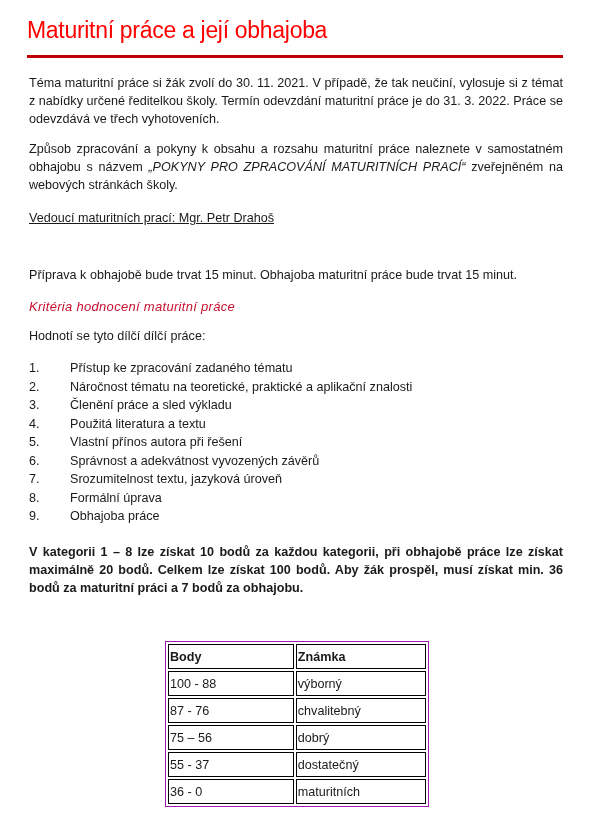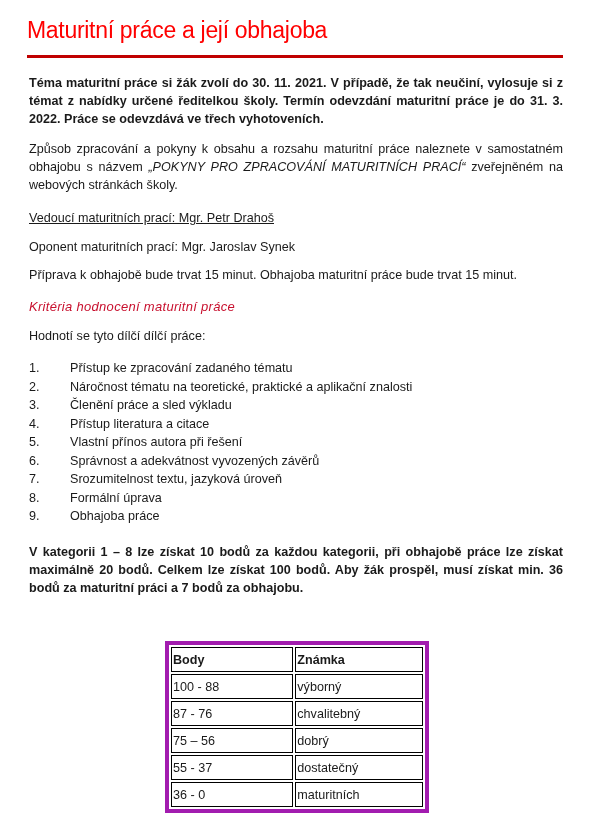--- a/index.html
+++ b/index.html
@@ -81,21 +81,21 @@
     }
     .criteria-list .num {
       display: inline-block;
       width: 41px;
     }
     table.grades {
       position: absolute;
       left: 165px;
       top: 641px;
       width: 264px;
-      border: 4px solid #a21caf;
+      border: 1px solid #a21caf;
       border-collapse: separate;
       border-spacing: 2px;
       font-size: 12.6px;
       color: #1a1a1a;
     }
     table.grades td, table.grades th {
       border: 1px solid #000;
       height: 23px;
       padding: 0 1px;
       text-align: left;
@@ -107,27 +107,26 @@
     table.grades .col2 { width: 127px; margin-top: 31px; }
   </style>
 </head>
 <body>
 
 <div class="page">
 
   <h1 class="title">Maturitní práce a její obhajoba</h1>
   <div class="title-rule"></div>
 
-  <p class="para justify" style="top:74px;font-weight:bold;">Téma maturitní práce si žák zvolí do 30. 11. 2021. V případě, že tak neučiní, vylosuje si z témat z nabídky určené ředitelkou školy. Termín odevzdání maturitní práce je do 31. 3. 2022. Práce se odevzdává ve třech vyhotoveních.</p>
+  <p class="para justify" style="top:74px;">Téma maturitní práce si žák zvolí do 30. 11. 2021. V případě, že tak neučiní, vylosuje si z témat z nabídky určené ředitelkou školy. Termín odevzdání maturitní práce je do 31. 3. 2022. Práce se odevzdává ve třech vyhotoveních.</p>
 
   <p class="para justify" style="top:140px;"><span>Způsob zpracování a pokyny k obsahu a rozsahu maturitní práce naleznete v samostatném obhajobu s názvem </span><i>„POKYNY PRO ZPRACOVÁNÍ MATURITNÍCH PRACÍ“</i><span> zveřejněném na webových stránkách školy.</span></p>
 
   <p class="para" style="top:209px;text-decoration:underline;">Vedoucí maturitních prací: Mgr. Petr Drahoš</p>
 
-  <p class="para" style="top:238px;">Oponent maturitních prací: Mgr. Jaroslav Synek</p>
 
   <p class="para" style="top:266px;">Příprava k obhajobě bude trvat 15 minut. Obhajoba maturitní práce bude trvat 15 minut.</p>
 
   <h2 class="subheading">Kritéria hodnocení maturitní práce</h2>
 
   <p class="para" style="top:327px;">Hodnotí se tyto dílčí dílčí práce:</p>
 
   <ol class="criteria-list">
     <li>
         <span class="num">1.</span>
@@ -136,21 +135,21 @@
     <li>
         <span class="num">2.</span>
         <span>Náročnost tématu na teoretické, praktické a aplikační znalosti</span>
       </li>
     <li>
         <span class="num">3.</span>
         <span>Členění práce a sled výkladu</span>
       </li>
     <li>
         <span class="num">4.</span>
-        <span>Přístup literatura a citace</span>
+        <span>Použitá literatura a textu</span>
       </li>
     <li>
         <span class="num">5.</span>
         <span>Vlastní přínos autora při řešení</span>
       </li>
     <li>
         <span class="num">6.</span>
         <span>Správnost a adekvátnost vyvozených závěrů</span>
       </li>
     <li>

